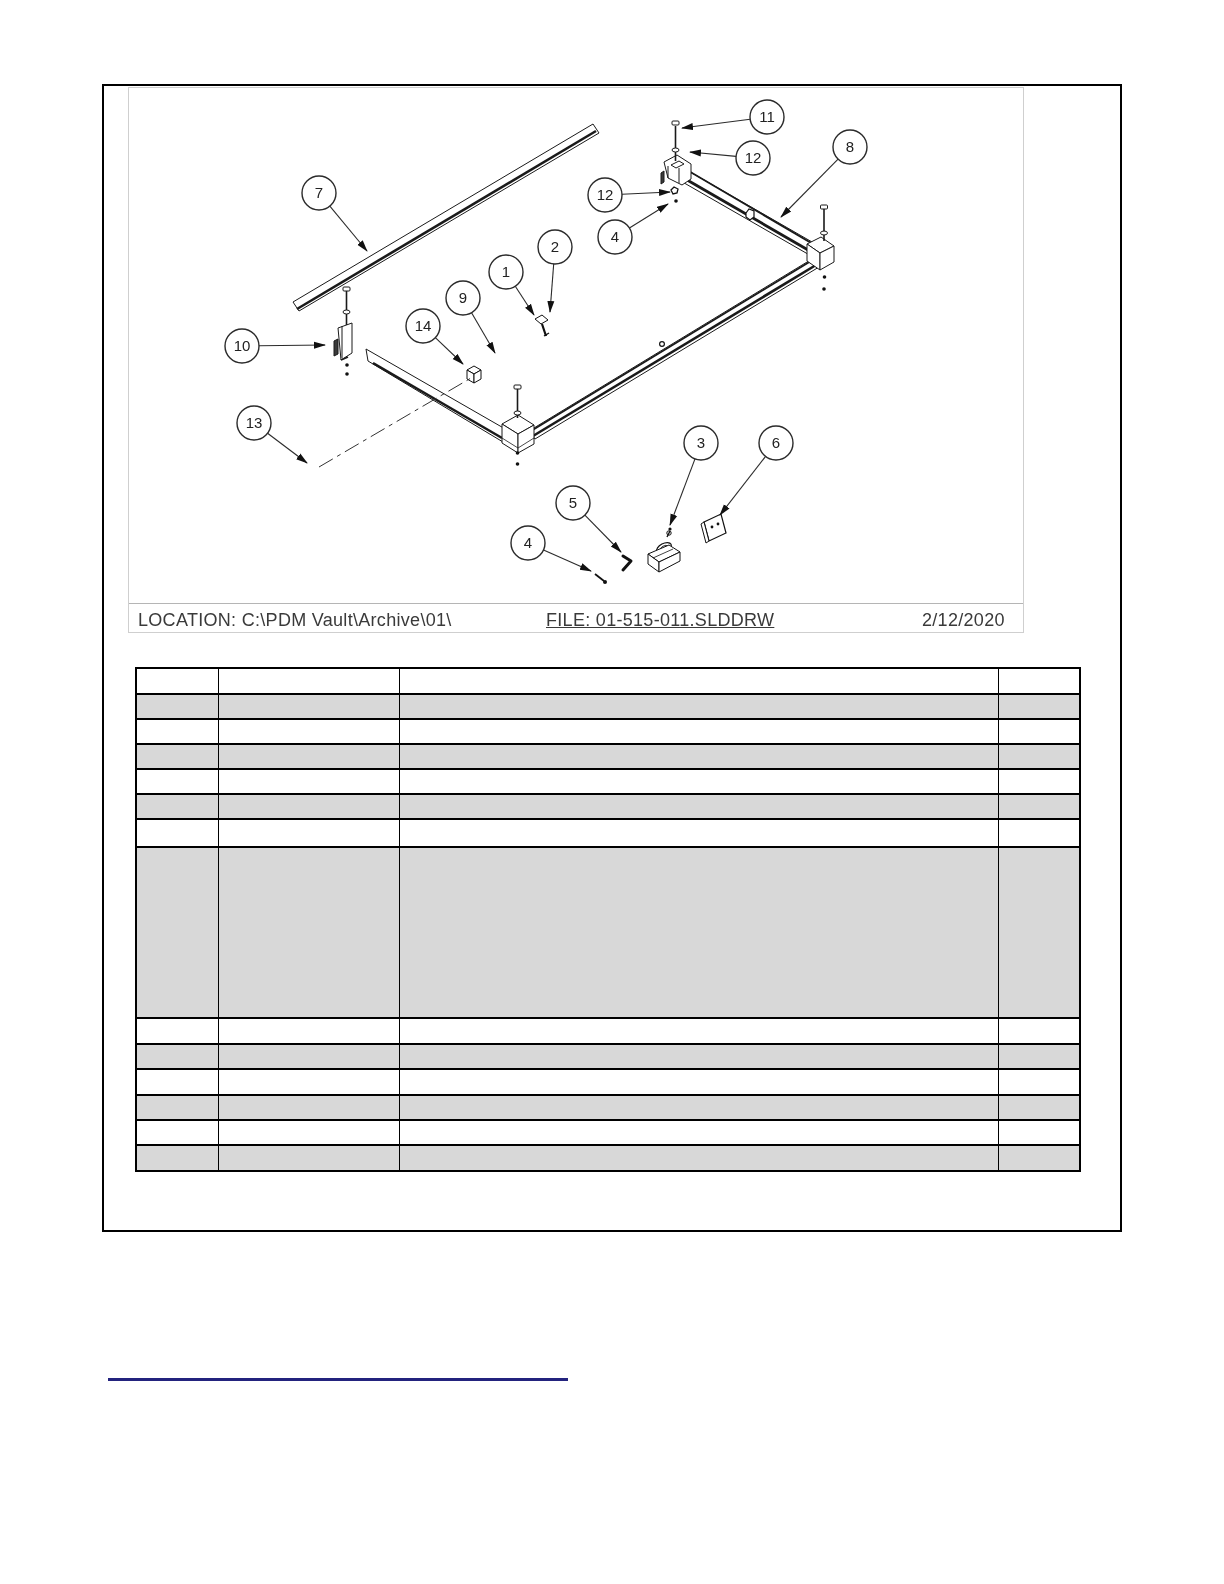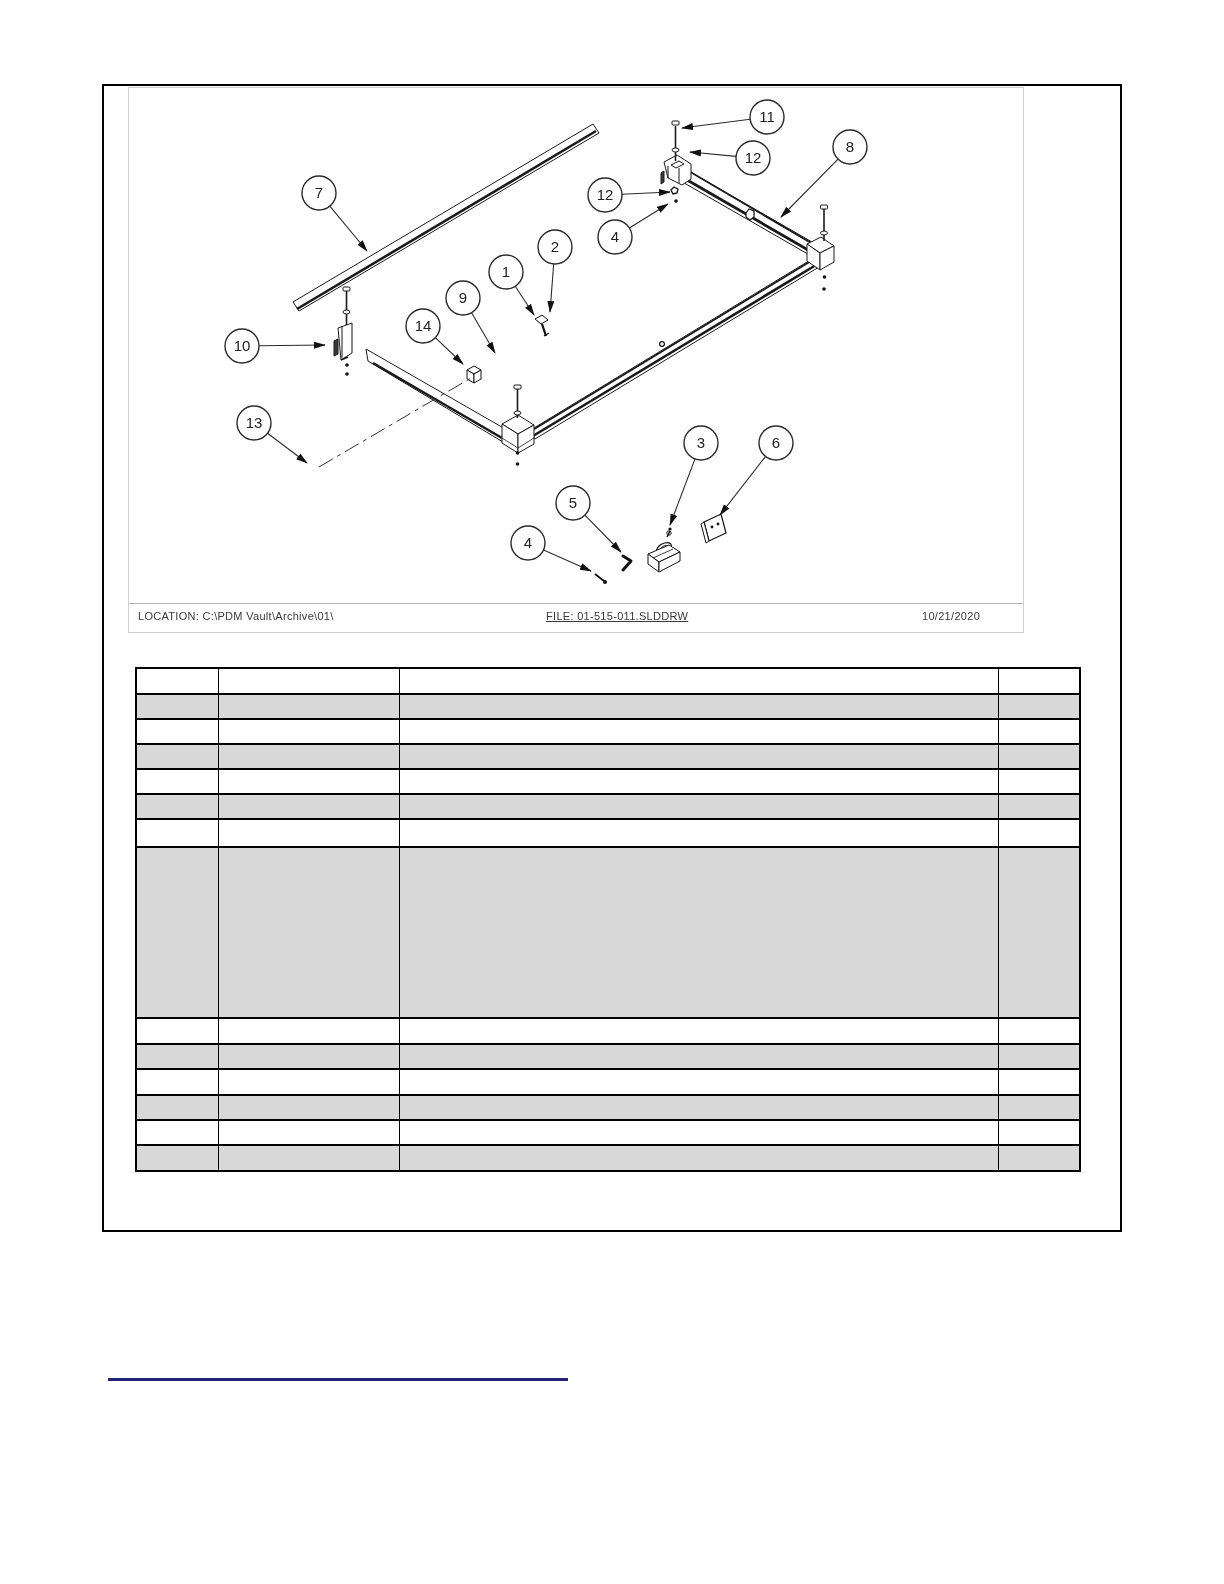--- a/index.html
+++ b/index.html
@@ -5,21 +5,21 @@
   html,body{margin:0;padding:0;background:#ffffff;}
   .page{position:relative;width:1224px;height:1584px;background:#fff;overflow:hidden;
         font-family:"Liberation Sans", sans-serif;}
   .outer-border{position:absolute;left:102px;top:84px;width:1016px;height:1144px;
         border:2px solid #000;background:#fff;}
   .drawing-area{position:absolute;left:128px;top:87px;width:894px;height:544px;
         border:1px solid #cfcfcf;background:#fff;}
   .drawing-svg{position:absolute;left:0;top:0;}
   .drawing-footer{position:absolute;left:0;bottom:0;width:100%;height:28px;
         border-top:1px solid #b5b5b5;}
-  .drawing-footer span{position:absolute;top:6px;font-size:11px;color:#3a3a3a;
+  .drawing-footer span{position:absolute;top:6px;font-size:18px;color:#3a3a3a;
         letter-spacing:.3px;white-space:pre;}
   .f-loc{left:9px;}
   .f-file{left:417px;text-decoration:underline;}
   .f-date{left:793px;}
   .parts-table{position:absolute;left:135px;top:667px;border-collapse:collapse;
         table-layout:fixed;background:#fff;}
   .parts-table td{border-left:1px solid #000;border-top:2px solid #000;padding:0;
         font-size:12px;color:#222;overflow:hidden;}
   .parts-table{border:2px solid #000;}
   .parts-table tr.shaded td{background:#d8d8d8;}
@@ -215,21 +215,21 @@
           <text x="572" y="507.2" class="balloon-num">5</text>
           <line x1="542.5347963265443" y1="548.9043539229086" x2="590" y2="570" stroke="#2b2b2b" stroke-width="1.1" marker-end="url(#arrow)"></line>
           <circle cx="527" cy="542" r="17" fill="#fff" stroke="#2b2b2b" stroke-width="1.4"></circle>
           <text x="527" y="547.2" class="balloon-num">4</text>
         </g>
     </svg>
 
     <div class="drawing-footer">
       <span class="f-loc">LOCATION: C:\PDM Vault\Archive\01\</span>
       <span class="f-file">FILE: 01-515-011.SLDDRW</span>
-      <span class="f-date">10/21/2020</span>
+      <span class="f-date">2/12/2020</span>
     </div>
   </div>
 
   <table class="parts-table">
     <colgroup>
       <col style="width:82px">
         <col style="width:181px">
         <col style="width:599px">
         <col style="width:82px">
     </colgroup>

